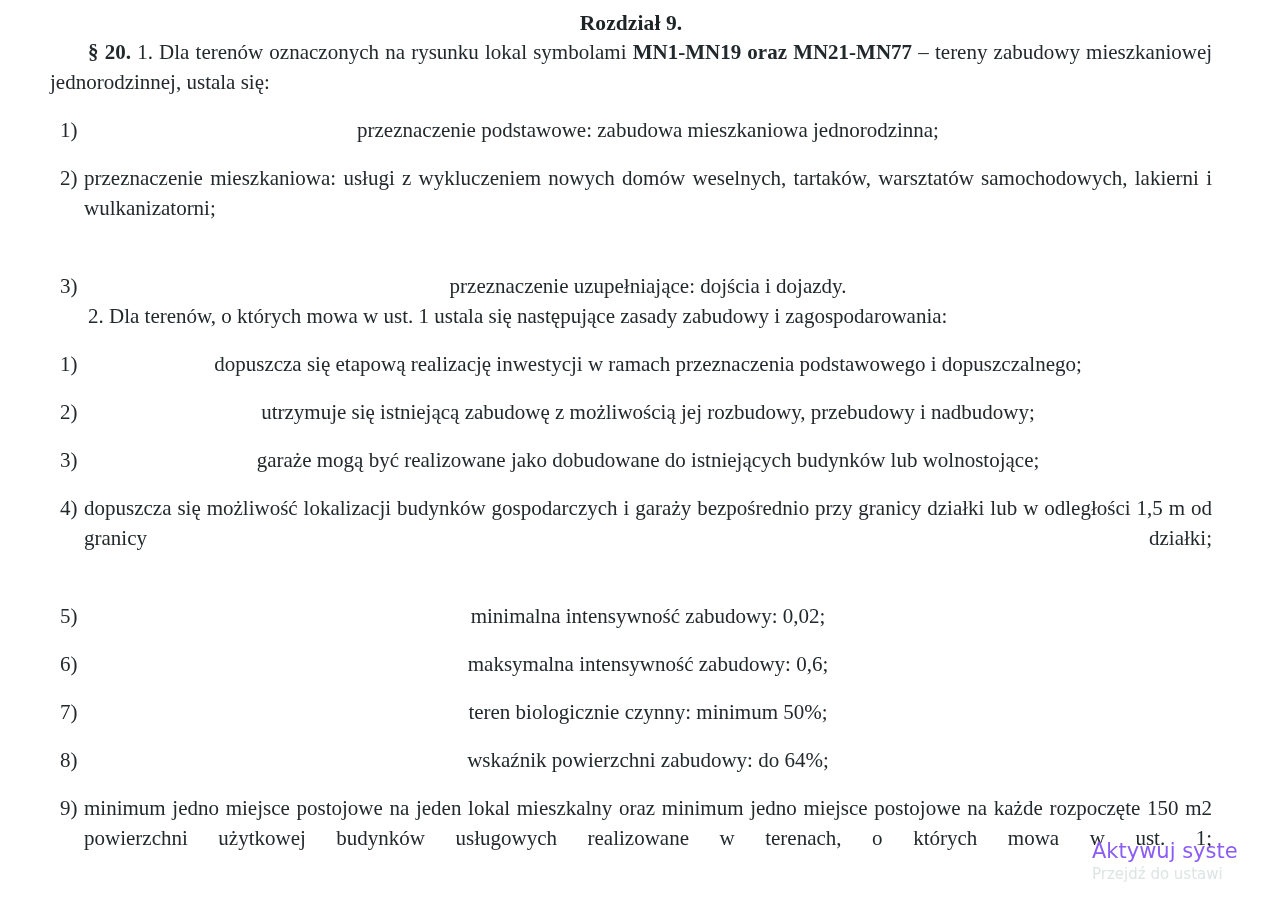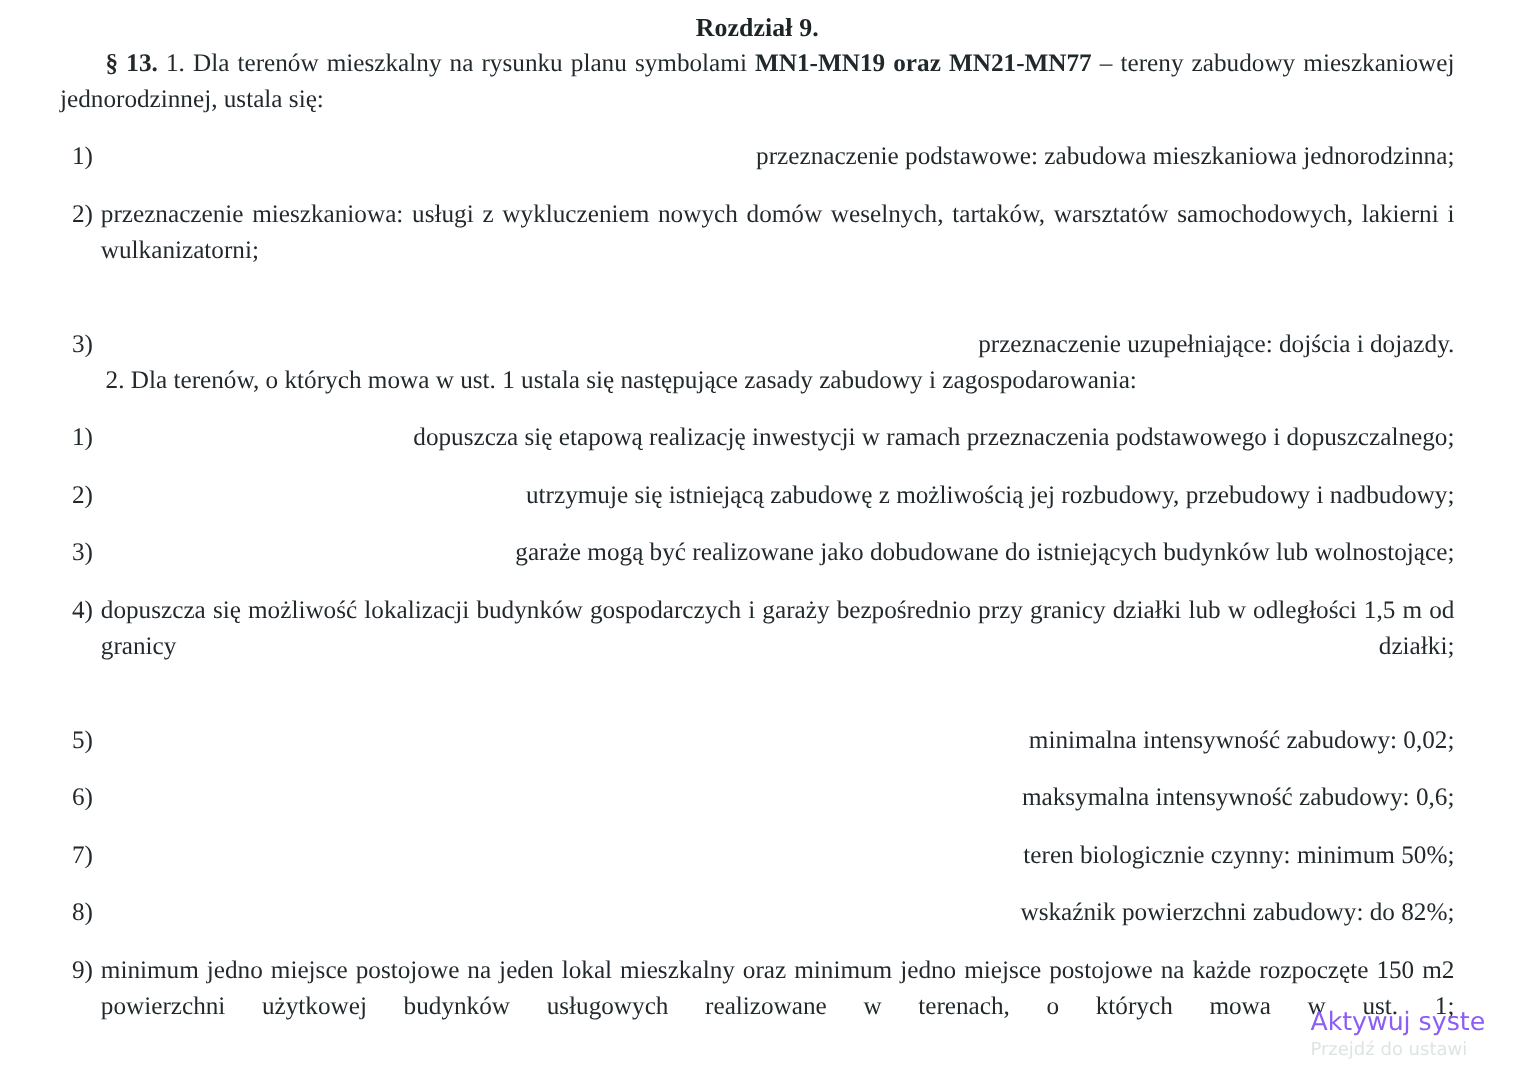--- a/index.html
+++ b/index.html
@@ -96,21 +96,21 @@
     flex: 1 1 auto;
     text-align: justify;
     text-justify: inter-word;
   }
   
   .item .body::after {
     content: "";
     display: inline-block;
     width: 100%;
   }
-  .item .body.nojustify { text-align: right; }
+  .item .body.nojustify { text-align: center; }
   .item .body.nojustify::after { display: none; }
 
   
   .activation-watermark {
     position: absolute;
     right: 0px;
     bottom: 24px;
     width: 188px;
     text-align: left;
     font-family: "DejaVu Sans", "Liberation Sans", sans-serif;
@@ -138,21 +138,21 @@
 
 <div class="scan-top-edge"></div>
 
 <div class="page">
   <div class="content">
 
     <div class="doc-heading chapter">Rozdział 9.</div>
 
 
     <p class="para intro-para">
-      <b class="b">§ 13.</b><span> </span><span>1.</span><span> </span><span>Dla terenów mieszkalny na rysunku planu symbolami</span><span> </span><b class="b">MN1-MN19 oraz MN21-MN77</b><span> </span><span>– tereny zabudowy mieszkaniowej jednorodzinnej, ustala się:</span>
+      <b class="b">§ 20.</b><span> </span><span>1.</span><span> </span><span>Dla terenów oznaczonych na rysunku lokal symbolami</span><span> </span><b class="b">MN1-MN19 oraz MN21-MN77</b><span> </span><span>– tereny zabudowy mieszkaniowej jednorodzinnej, ustala się:</span>
     </p>
 
     <div class="item">
       <span class="marker">1)</span>
       <span class="body nojustify">przeznaczenie podstawowe: zabudowa mieszkaniowa jednorodzinna;</span>
     </div>
 
     <div class="item">
       <span class="marker">2)</span>
       <span class="body">przeznaczenie mieszkaniowa: usługi z wykluczeniem nowych domów weselnych, tartaków, warsztatów samochodowych, lakierni i wulkanizatorni;</span>
@@ -197,21 +197,21 @@
       <span class="body nojustify">maksymalna intensywność zabudowy: 0,6;</span>
     </div>
 
     <div class="item">
       <span class="marker">7)</span>
       <span class="body nojustify">teren biologicznie czynny: minimum 50%;</span>
     </div>
 
     <div class="item">
       <span class="marker">8)</span>
-      <span class="body nojustify">wskaźnik powierzchni zabudowy: do 82%;</span>
+      <span class="body nojustify">wskaźnik powierzchni zabudowy: do 64%;</span>
     </div>
 
     <div class="item">
       <span class="marker">9)</span>
       <span class="body">minimum jedno miejsce postojowe na jeden lokal mieszkalny oraz minimum jedno miejsce postojowe na każde rozpoczęte 150 m2 powierzchni użytkowej budynków usługowych realizowane w terenach, o których mowa w ust. 1;</span>
     </div>
 
   </div>
 
   <div class="activation-watermark">

